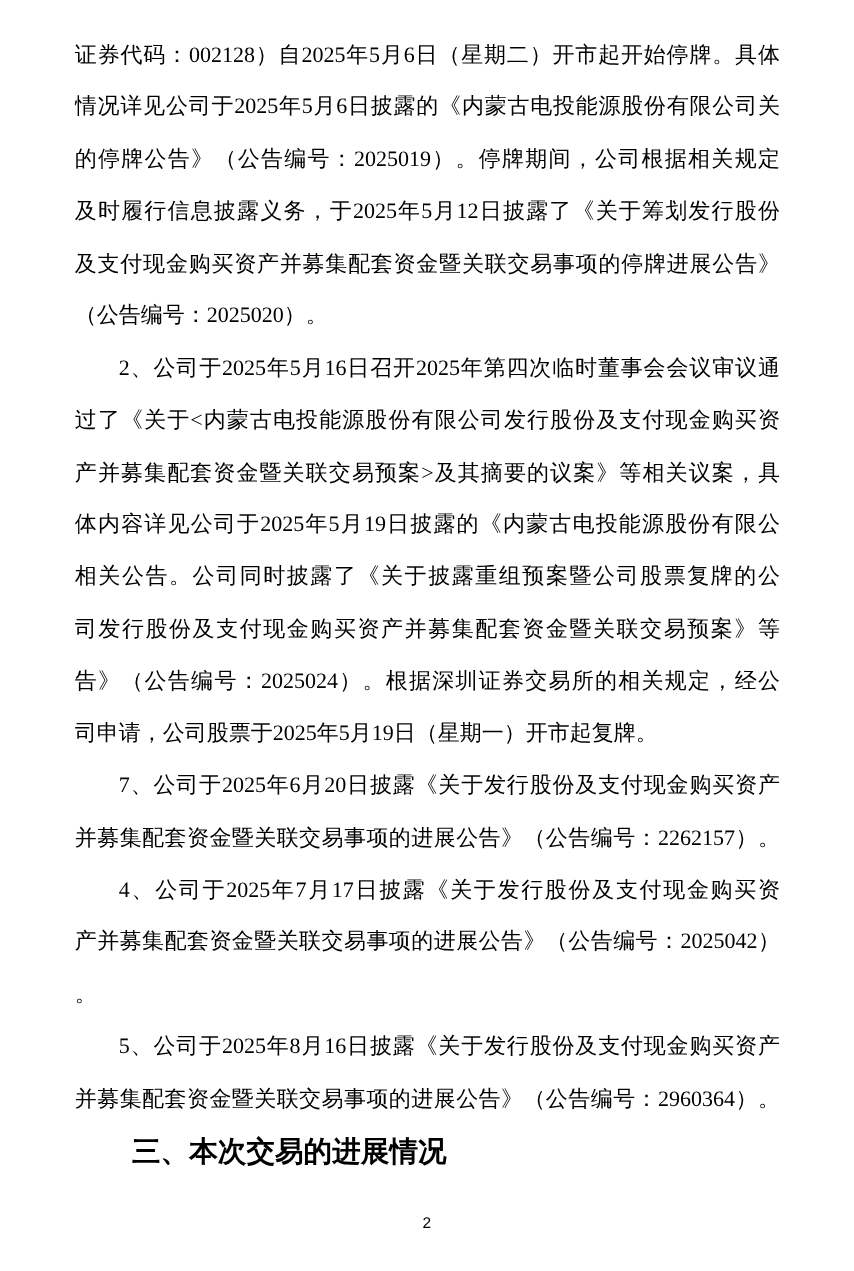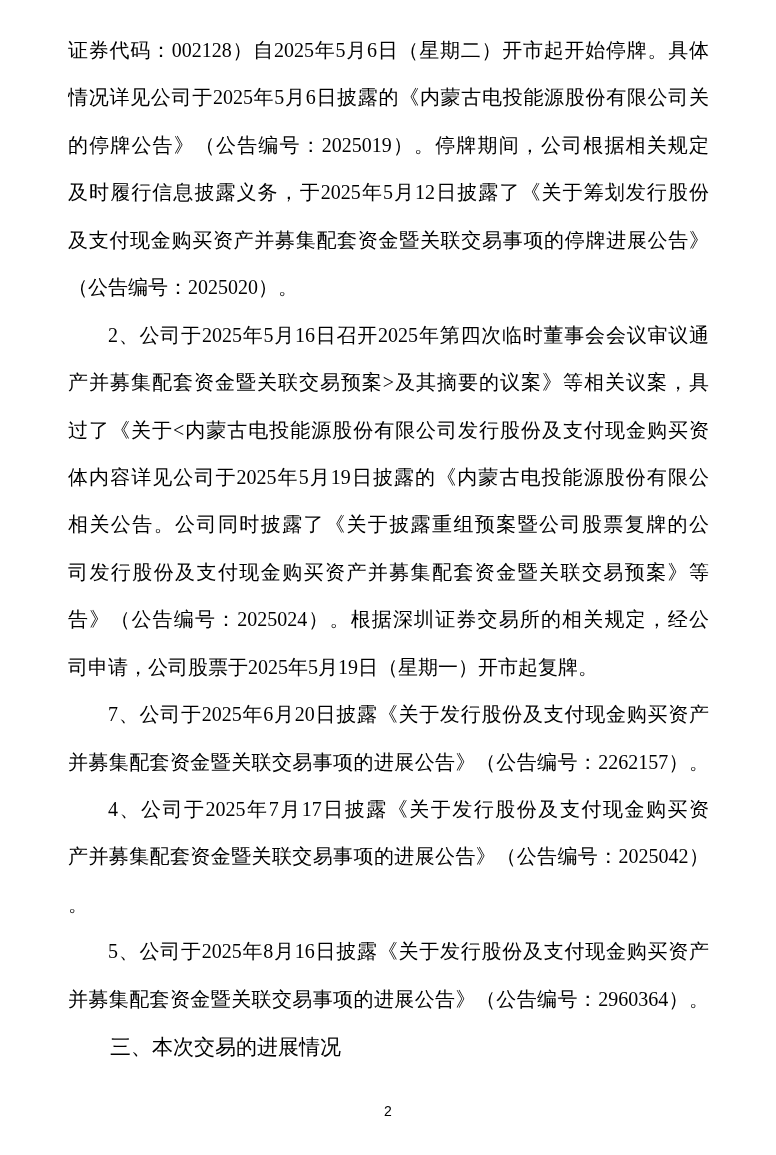--- a/index.html
+++ b/index.html
@@ -35,22 +35,22 @@
   }
   .line.end {
     text-align: left;
     text-align-last: left;
   }
   .line.indent {
     text-indent: 2em;
   }
   .line.heading {
     font-family: "Liberation Sans", "DejaVu Sans", sans-serif;
-    font-weight: 400;
-    font-size: 21px;
+    font-weight: 700;
+    font-size: 26px;
     text-align: right;
     text-align-last: left;
   }
   .footer {
     position: absolute;
     top: 1103px;
     left: 0;
     width: 776px;
     text-align: center;
     font-family: "Liberation Sans", "DejaVu Sans", sans-serif;
@@ -62,22 +62,22 @@
 <body>
 
 <div class="page">
   <div class="line">证券代码：002128）自2025年5月6日（星期二）开市起开始停牌。具体</div>
   <div class="line">情况详见公司于2025年5月6日披露的《内蒙古电投能源股份有限公司关</div>
   <div class="line">的停牌公告》（公告编号：2025019）。停牌期间，公司根据相关规定</div>
   <div class="line">及时履行信息披露义务，于2025年5月12日披露了《关于筹划发行股份</div>
   <div class="line">及支付现金购买资产并募集配套资金暨关联交易事项的停牌进展公告》</div>
   <div class="line end">（公告编号：2025020）。</div>
   <div class="line indent">2、公司于2025年5月16日召开2025年第四次临时董事会会议审议通</div>
+  <div class="line">过了《关于&lt;内蒙古电投能源股份有限公司发行股份及支付现金购买资</div>
   <div class="line">产并募集配套资金暨关联交易预案&gt;及其摘要的议案》等相关议案，具</div>
-  <div class="line">过了《关于&lt;内蒙古电投能源股份有限公司发行股份及支付现金购买资</div>
   <div class="line">体内容详见公司于2025年5月19日披露的《内蒙古电投能源股份有限公</div>
   <div class="line">相关公告。公司同时披露了《关于披露重组预案暨公司股票复牌的公</div>
   <div class="line">司发行股份及支付现金购买资产并募集配套资金暨关联交易预案》等</div>
   <div class="line">告》（公告编号：2025024）。根据深圳证券交易所的相关规定，经公</div>
   <div class="line end">司申请，公司股票于2025年5月19日（星期一）开市起复牌。</div>
   <div class="line indent">7、公司于2025年6月20日披露《关于发行股份及支付现金购买资产</div>
   <div class="line">并募集配套资金暨关联交易事项的进展公告》（公告编号：2262157）。</div>
   <div class="line indent">4、公司于2025年7月17日披露《关于发行股份及支付现金购买资</div>
   <div class="line">产并募集配套资金暨关联交易事项的进展公告》（公告编号：2025042）</div>
   <div class="line end">。</div>

